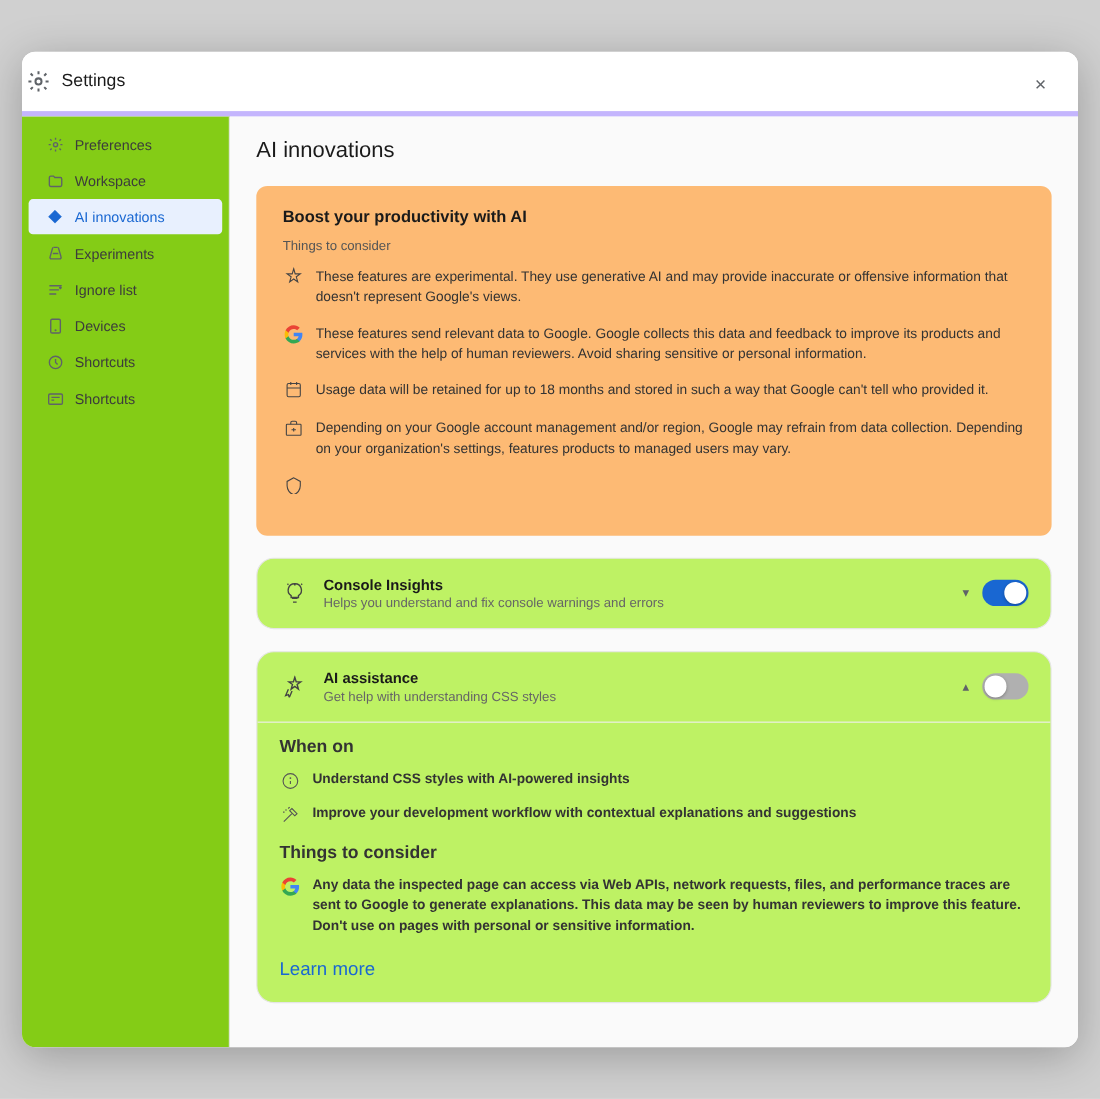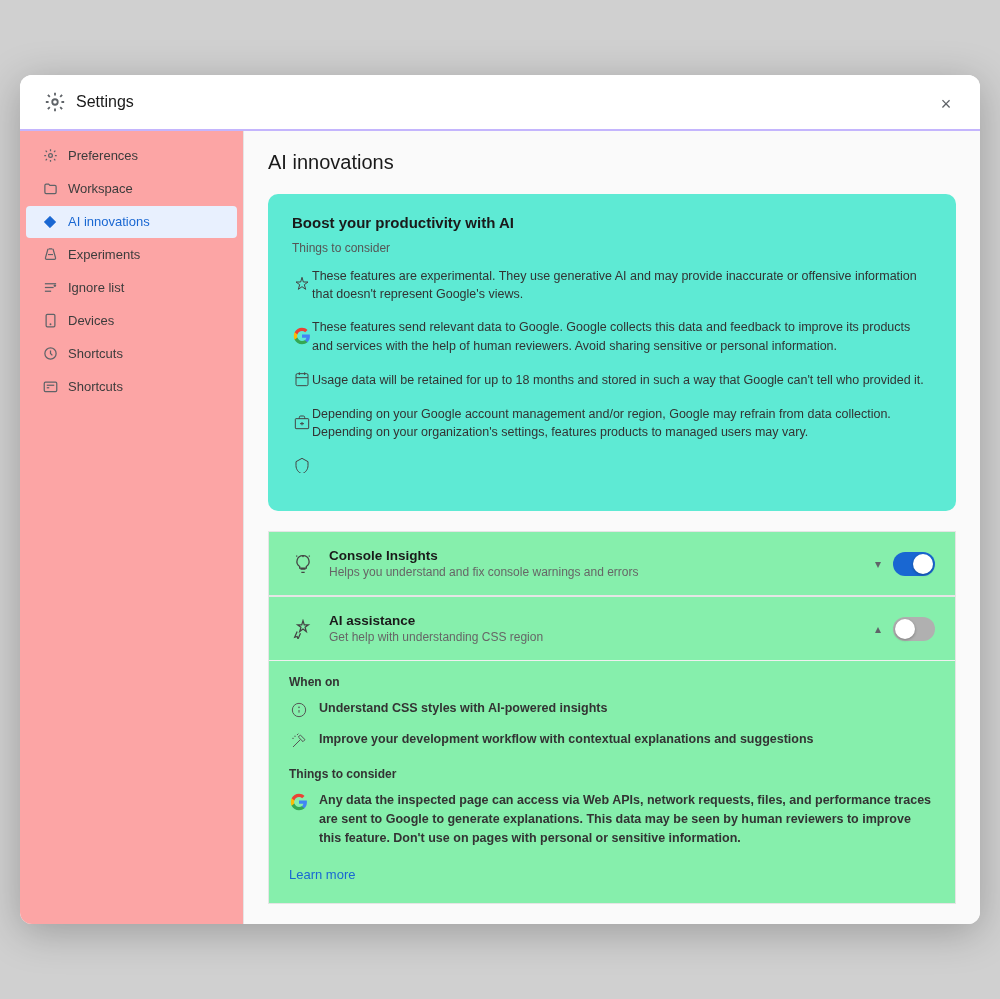--- a/index.html
+++ b/index.html
@@ -15,22 +15,22 @@
       width: 960px;
       background: #ffffff;
       border-radius: 12px;
       box-shadow: 0 8px 40px rgba(0,0,0,0.25);
       overflow: hidden;
       position: relative;
     }
     .title-bar {
       display: flex;
       align-items: center;
-      padding: 16px 24px;
-      border-bottom: 2px solid #c4b5fd;
+      padding: 16px 4px;
+      border-bottom: 5px solid #c4b5fd;
       background: #fff;
     }
     .title-bar-title {
       font-size: 16px;
       font-weight: 500;
       color: #1a1a1a;
       display: flex;
       align-items: center;
       gap: 10px;
     }
@@ -48,25 +48,25 @@
       display: flex;
       align-items: center;
       justify-content: center;
       border-radius: 4px;
     }
     .content {
       display: flex;
       height: calc(100% - 53px);
     }
     .sidebar {
-      width: 224px;
+      width: 189px;
       min-height: 600px;
       border-right: 1px solid #e5e5e5;
       padding: 8px 0;
-      background: #fca5a5;
+      background: #84cc16;
     }
     .sidebar-item {
       display: flex;
       align-items: center;
       gap: 10px;
       padding: 8px 16px;
       cursor: pointer;
       font-size: 13px;
       color: #3c3c3c;
       border-radius: 4px;
@@ -93,41 +93,42 @@
       overflow-y: auto;
       background: #fafafa;
     }
     .page-title {
       font-size: 20px;
       font-weight: 500;
       color: #1a1a1a;
       margin-bottom: 20px;
     }
     .info-box {
-      background: #5eead4;
+      background: #fdba74;
       border-radius: 10px;
       padding: 20px 24px;
       margin-bottom: 20px;
     }
     .info-box-title {
       font-size: 15px;
       font-weight: 600;
       color: #1a1a1a;
       margin-bottom: 10px;
     }
     .things-label {
       font-size: 12px;
       color: #555;
       margin-bottom: 12px;
       font-weight: 500;
     }
     .info-item {
       display: flex;
+      gap: 10px;
       margin-bottom: 14px;
-      align-items: center;
+      align-items: flex-start;
     }
     .info-item-icon {
       width: 20px;
       height: 20px;
       flex-shrink: 0;
       margin-top: 1px;
       display: flex;
       align-items: flex-start;
       justify-content: center;
       font-size: 14px;
@@ -136,24 +137,24 @@
     .info-item-text {
       font-size: 12.5px;
       color: #333;
       line-height: 1.5;
     }
     .link {
       color: #1967d2;
       text-decoration: none;
     }
     .feature-card {
-      background: #86efac;
+      background: #bef264;
       border: 1px solid #e5e5e5;
-      border-radius: 0;
-      margin-bottom: 0;
+      border-radius: 16px;
+      margin-bottom: 20px;
       overflow: hidden;
     }
     .feature-header {
       display: flex;
       align-items: center;
       padding: 16px 20px;
       cursor: pointer;
     }
     .feature-header-icon {
       width: 28px;
@@ -204,21 +205,21 @@
       transition: left 0.15s;
       box-shadow: 0 1px 3px rgba(0,0,0,0.3);
     }
     .toggle.on .toggle-knob { left: 20px; }
     .toggle.off .toggle-knob { left: 2px; }
     .feature-body {
       padding: 0 20px 20px 20px;
       border-top: 1px solid #f0f0f0;
     }
     .when-on-label {
-      font-size: 12px;
+      font-size: 16px;
       font-weight: 600;
       color: #333;
       margin: 14px 0 10px 0;
     }
     .when-item {
       display: flex;
       gap: 10px;
       margin-bottom: 10px;
       align-items: flex-start;
       font-weight: bold;
@@ -234,21 +235,21 @@
       color: #555;
       margin-top: 1px;
     }
     .when-item-text {
       font-size: 12.5px;
       color: #333;
       line-height: 1.5;
     }
     .learn-more-link {
       color: #1967d2;
-      font-size: 13px;
+      font-size: 17px;
       text-decoration: none;
       display: inline-block;
       margin-top: 10px;
     }
   </style>
 </head>
 <body>
 
 <div class="window">
   <div class="title-bar">
@@ -437,21 +438,21 @@
       <div class="feature-card">
         <div class="feature-header">
           <div class="feature-header-icon">
             <svg width="20" height="20" viewBox="0 0 24 24" fill="none" stroke="#444" stroke-width="1.5">
               <path d="M12 2l1.5 5h5l-4 3 1.5 5L12 12l-4 3 1.5-5-4-3h5z"></path>
               <path d="M5 15l-3 7 3-1 1 3 3-7"></path>
             </svg>
           </div>
           <div class="feature-header-text">
             <div class="feature-title">AI assistance</div>
-            <div class="feature-subtitle">Get help with understanding CSS region</div>
+            <div class="feature-subtitle">Get help with understanding CSS styles</div>
           </div>
           <span class="feature-header-chevron">▴</span>
           <div class="toggle off">
             <div class="toggle-knob"></div>
           </div>
         </div>
 
         <div class="feature-body">
           <div class="when-on-label">When on</div>
 

